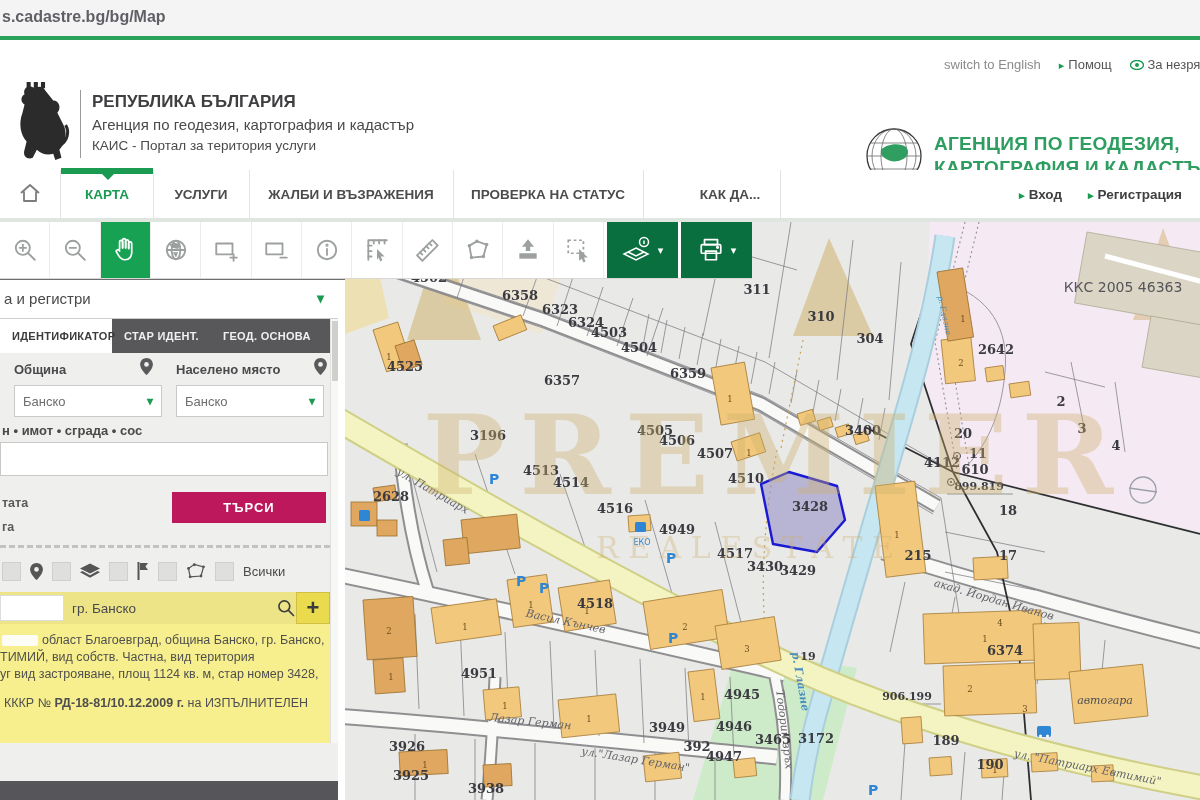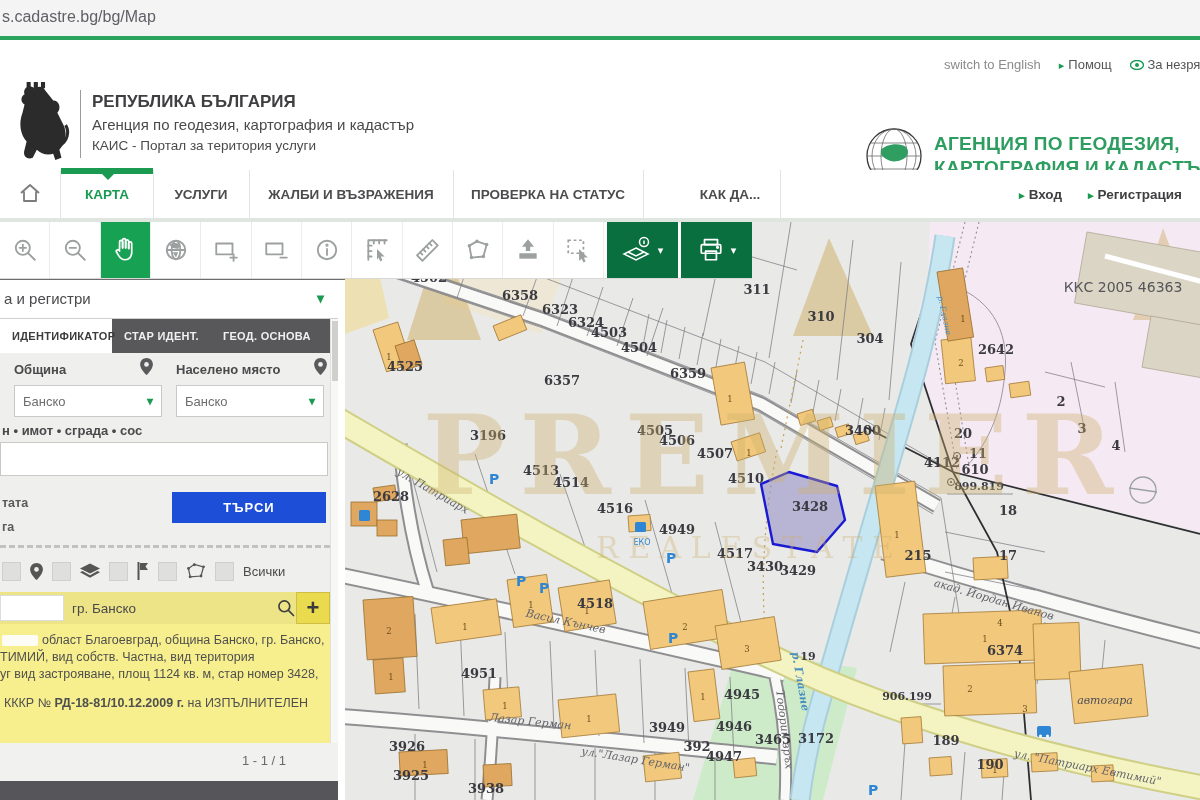--- a/index.html
+++ b/index.html
@@ -1,21 +1,21 @@
 <!DOCTYPE html>
 <html><head>
 <meta charset="utf-8">
 <style>
   html,body{margin:0;padding:0;}
   .screen{position:relative;width:1200px;height:800px;overflow:hidden;background:#fff;
     font-family:"Liberation Sans",sans-serif;}
 
   
   .urlbar{position:absolute;left:0;top:0;width:1200px;height:36px;background:#f4f4f4;}
-  .urlbar .url{position:absolute;left:2px;top:8px;font-size:16px;color:#5f5f66;}
+  .urlbar .url{position:absolute;left:2px;top:8px;font-size:16px;color:#5f5f66;font-weight:bold;}
   .greenline{position:absolute;left:0;top:36px;width:1200px;height:4px;background:#2aa35c;}
 
   
   .header{position:absolute;left:0;top:40px;width:1200px;height:130px;background:#fff;}
   .coat{position:absolute;left:12px;top:42px;}
   .hdr-divider{position:absolute;left:80px;top:50px;width:1px;height:68px;background:#9a9a9a;}
   .hdr-rep{position:absolute;left:92px;top:52px;font-size:17px;font-weight:bold;color:#3f3f41;}
   .hdr-ag{position:absolute;left:92px;top:76px;font-size:15px;color:#4a4a4c;}
   .hdr-portal{position:absolute;left:92px;top:98px;font-size:13.5px;color:#4a4a4c;}
   .hdr-links{position:absolute;left:930px;top:17px;width:280px;font-size:13px;color:#555;
@@ -59,21 +59,21 @@
   .sb-tab{height:34px;display:flex;align-items:center;padding:0 12px;font-size:11px;font-weight:bold;
     color:#f0f0f0;letter-spacing:.3px;}
   .sb-tab.active{background:#fff;color:#3c3c3e;}
   .sb-label{position:absolute;font-size:13px;font-weight:bold;color:#4a4a4c;}
   .sb-select{position:absolute;height:30px;background:#fff;border:1px solid #c9c9c7;
     display:flex;align-items:center;justify-content:space-between;padding:0 8px;font-size:13px;color:#6d6d6d;}
   .sb-select .chev{color:#1b9b52;font-size:12px;font-weight:bold;}
   .sb-input{position:absolute;left:0px;top:162px;width:326px;height:32px;background:#fff;
     border:1px solid #c9c9c7;}
   .frag{position:absolute;left:2px;font-size:12.5px;font-weight:bold;color:#5a5a5c;}
-  .btn-search{position:absolute;left:172px;top:212px;width:154px;height:31px;background:#1d4ed8;
+  .btn-search{position:absolute;left:172px;top:212px;width:154px;height:31px;background:#be185d;
     color:#fff;font-size:13px;font-weight:bold;letter-spacing:1px;display:flex;align-items:center;
     justify-content:center;border:none;}
   .dashed{position:absolute;left:0;top:265px;width:330px;border-top:3px dashed #c2c2c0;}
   .icons-row{position:absolute;left:2px;top:277px;width:330px;height:28px;display:flex;
     align-items:center;gap:9px;}
   .chk{width:17px;height:17px;background:#dfdfdd;border:1px solid #cfcfcd;}
   .all-label{font-size:13px;color:#4a4a4c;}
   .result-row{position:absolute;left:0;top:312px;width:330px;height:32px;background:#ece486;
     display:flex;align-items:center;}
   .result-row .rin{width:62px;height:24px;background:#fff;border:1px solid #ddd;margin-right:8px;}
@@ -639,23 +639,20 @@
       <span class="plusbtn">+</span>
     </div>
 
     <div class="result-box">
       <div><span class="redact"></span><span>област Благоевград, община Банско, гр. Банско,</span></div>
       <div>ТИМИЙ, вид собств. Частна, вид територия</div>
       <div>уг вид застрояване, площ 1124 кв. м, стар номер 3428,</div>
       <div class="l4"><span>КККР № </span><b>РД-18-81/10.12.2009 г.</b><span> на ИЗПЪЛНИТЕЛЕН</span></div>
     </div>
 
-    <div class="sb-footer">
-      <span class="pg">1 - 1 / 1</span>
-    </div>
     <div class="sb-dark"></div>
     <div class="sb-scroll">
         <div class="thumb"></div>
       </div>
     <div class="sb-gap"></div>
   </div>
 
 </div>
 
 </body></html>

